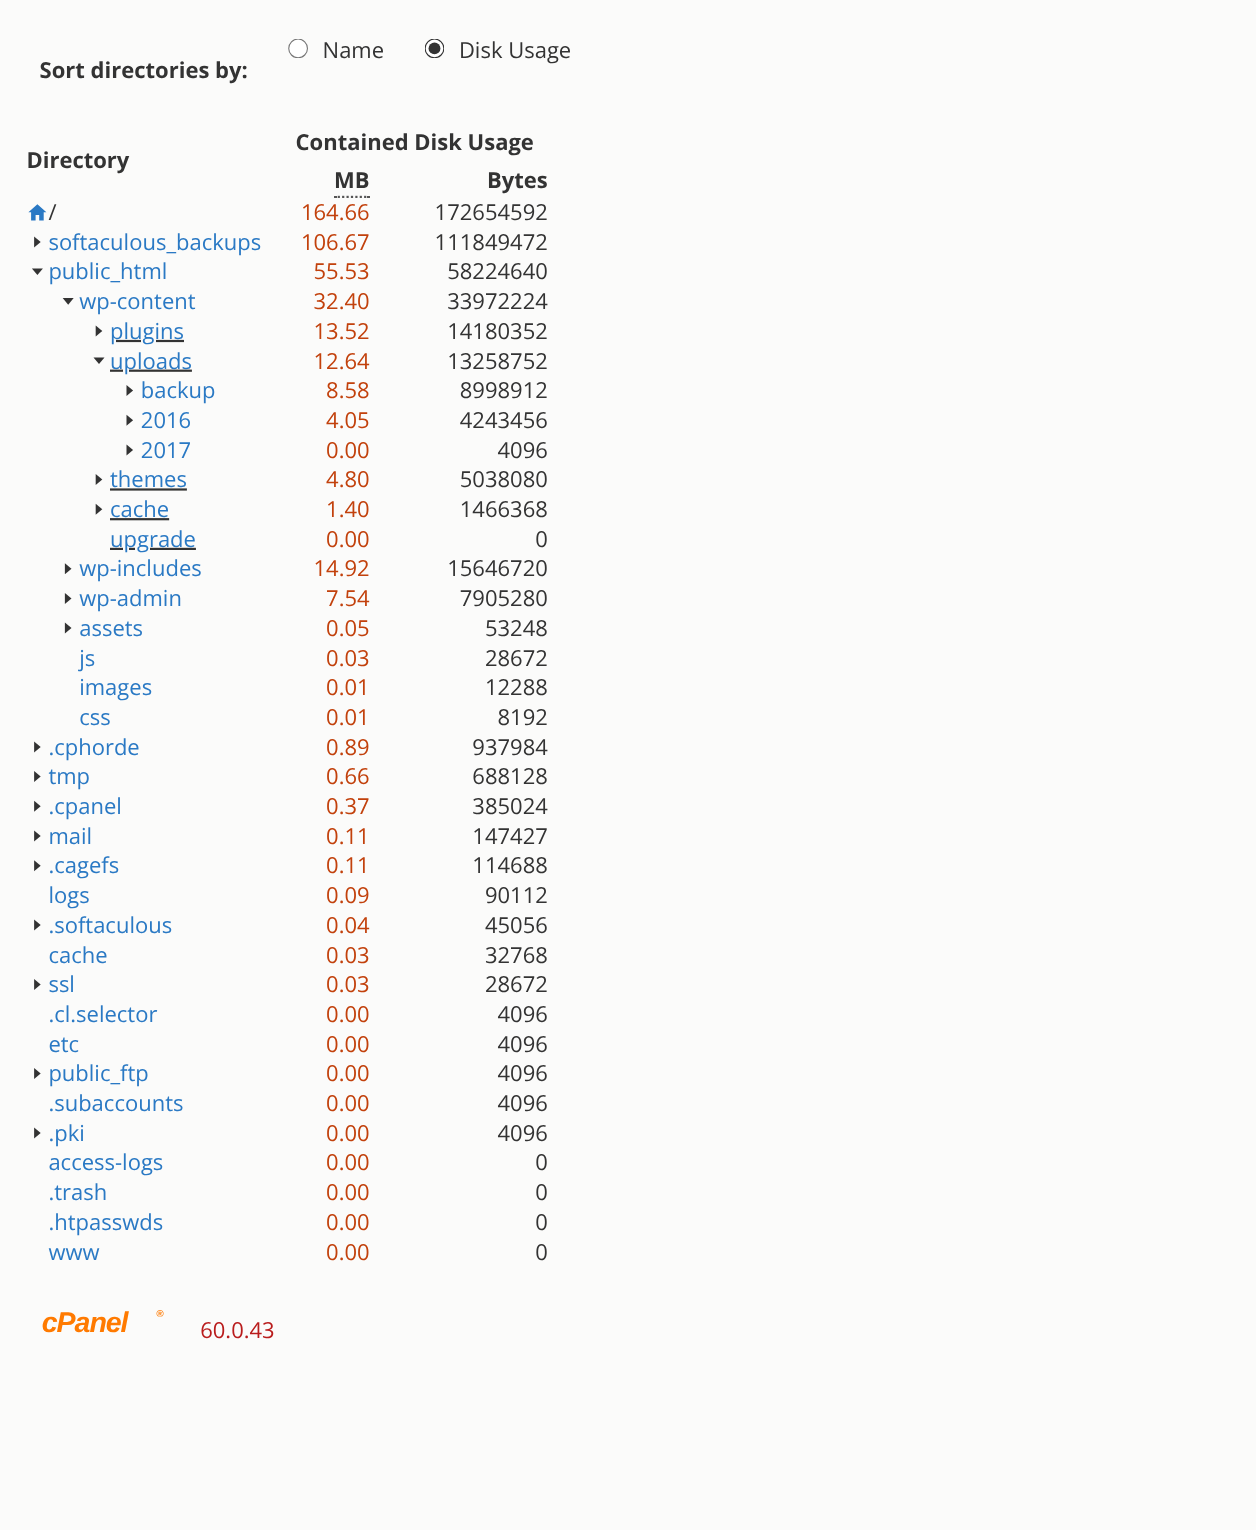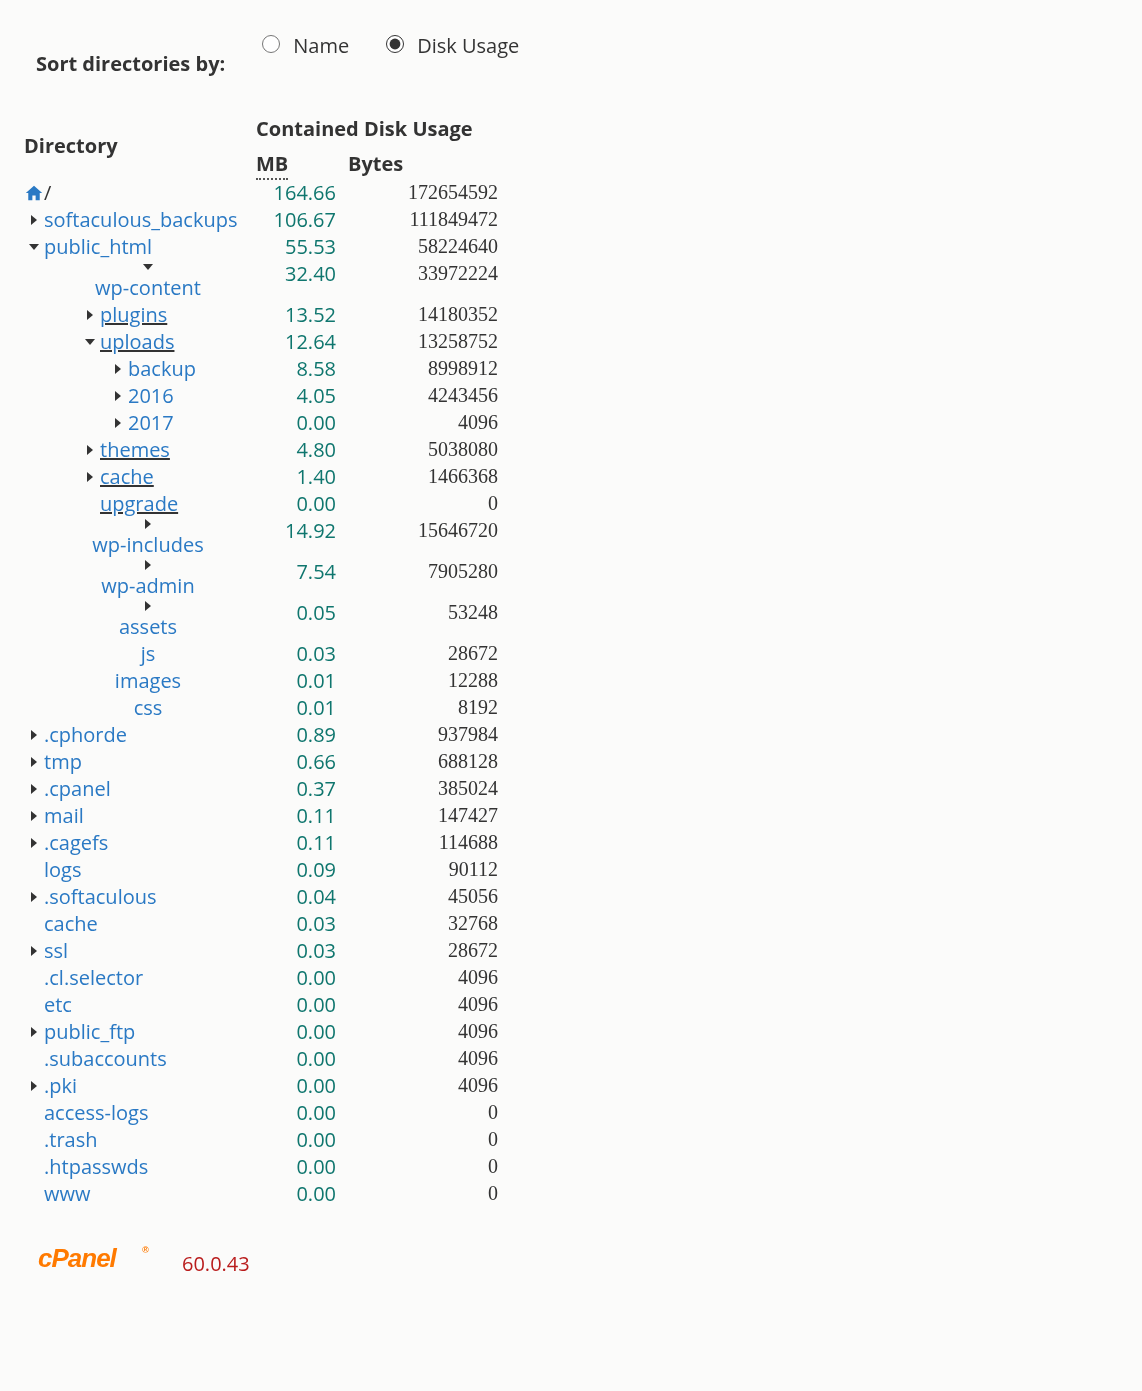--- a/index.html
+++ b/index.html
@@ -48,75 +48,74 @@
     text-align: left;
     font-weight: 700;
     color: #333;
     padding: 4px 6px;
     vertical-align: bottom;
   }
   table.dir-table th.dir-head {
     vertical-align: middle;
   }
   table.dir-table th.usage-head {
-    text-align: left;
+    text-align: center;
     font-weight: 700;
     padding-bottom: 6px;
   }
   table.dir-table th.mb-head,
   table.dir-table th.bytes-head {
-    text-align: left;
+    text-align: right;
     padding: 2px 6px;
   }
   .mb-underline {
     border-bottom: 2px dotted #555;
     padding-bottom: 1px;
   }
   table.dir-table td {
     padding: 0 6px;
     line-height: 27px;
     vertical-align: top;
     white-space: nowrap;
   }
   td.dir-cell {
     min-width: 220px;
   }
   td.mb-cell {
     text-align: right;
     min-width: 80px;
-    color: #0f766e;
+    color: #c2410c;
     font-variant-numeric: tabular-nums;
   }
   td.bytes-cell {
     text-align: right;
     min-width: 150px;
     color: #333;
     font-variant-numeric: tabular-nums;
-    font-family: Liberation Serif, serif;
   }
   .row-inner {
     display: flex;
     align-items: center;
   }
   .toggle {
     display: inline-flex;
     width: 20px;
     justify-content: center;
     color: #333;
     font-weight: 700;
     cursor: pointer;
     user-select: none;
   }
   .toggle svg { display:block; }
   .spacer {
     display: inline-block;
     width: 20px;
   }
   .indent-1 { padding-left: 0px; }
-  .indent-2 { padding-left: 28px; flex-direction: column; }
+  .indent-2 { padding-left: 28px; }
   .indent-3 { padding-left: 56px; text-decoration: underline; }
   .indent-4 { padding-left: 84px; }
   .dir-link {
     color: #2a79c4;
     text-decoration: none;
     cursor: pointer;
   }
   .home-icon {
     color: #2a79c4;
     display: inline-flex;

